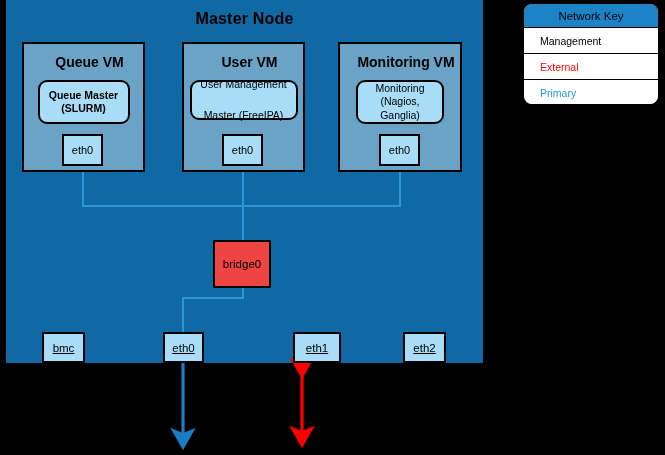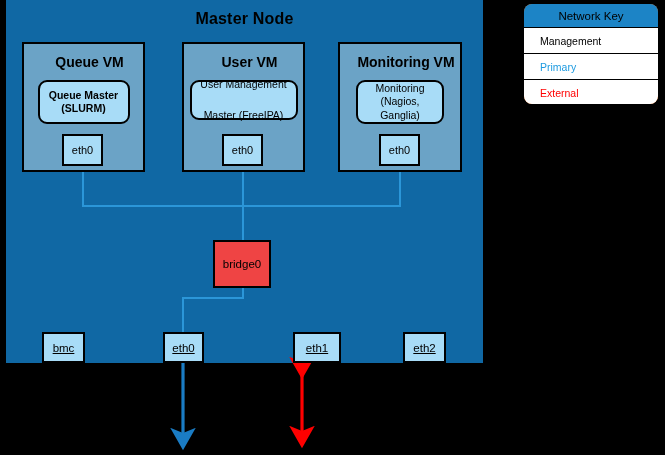--- a/index.html
+++ b/index.html
@@ -161,20 +161,20 @@
     </defs>
     <line x1="22" y1="7" x2="22" y2="76" stroke="#ff0000" stroke-width="3.2" marker-start="url(#red-head-start)" marker-end="url(#red-head-end)"></line>
   </svg>
 
   <div class="abs" id="network-key">
     <div id="network-key-header">Network Key</div>
     <div class="key-row">
       <span>Management</span>
     </div>
     <div class="key-row">
-      <span style="color:#1c9ae0;">Primary</span>
+      <span style="color:#ff0000;">External</span>
     </div>
     <div class="key-row">
-      <span style="color:#ff0000;">External</span>
+      <span style="color:#1c9ae0;">Primary</span>
     </div>
   </div>
 
 </div>
 
 </body></html>

